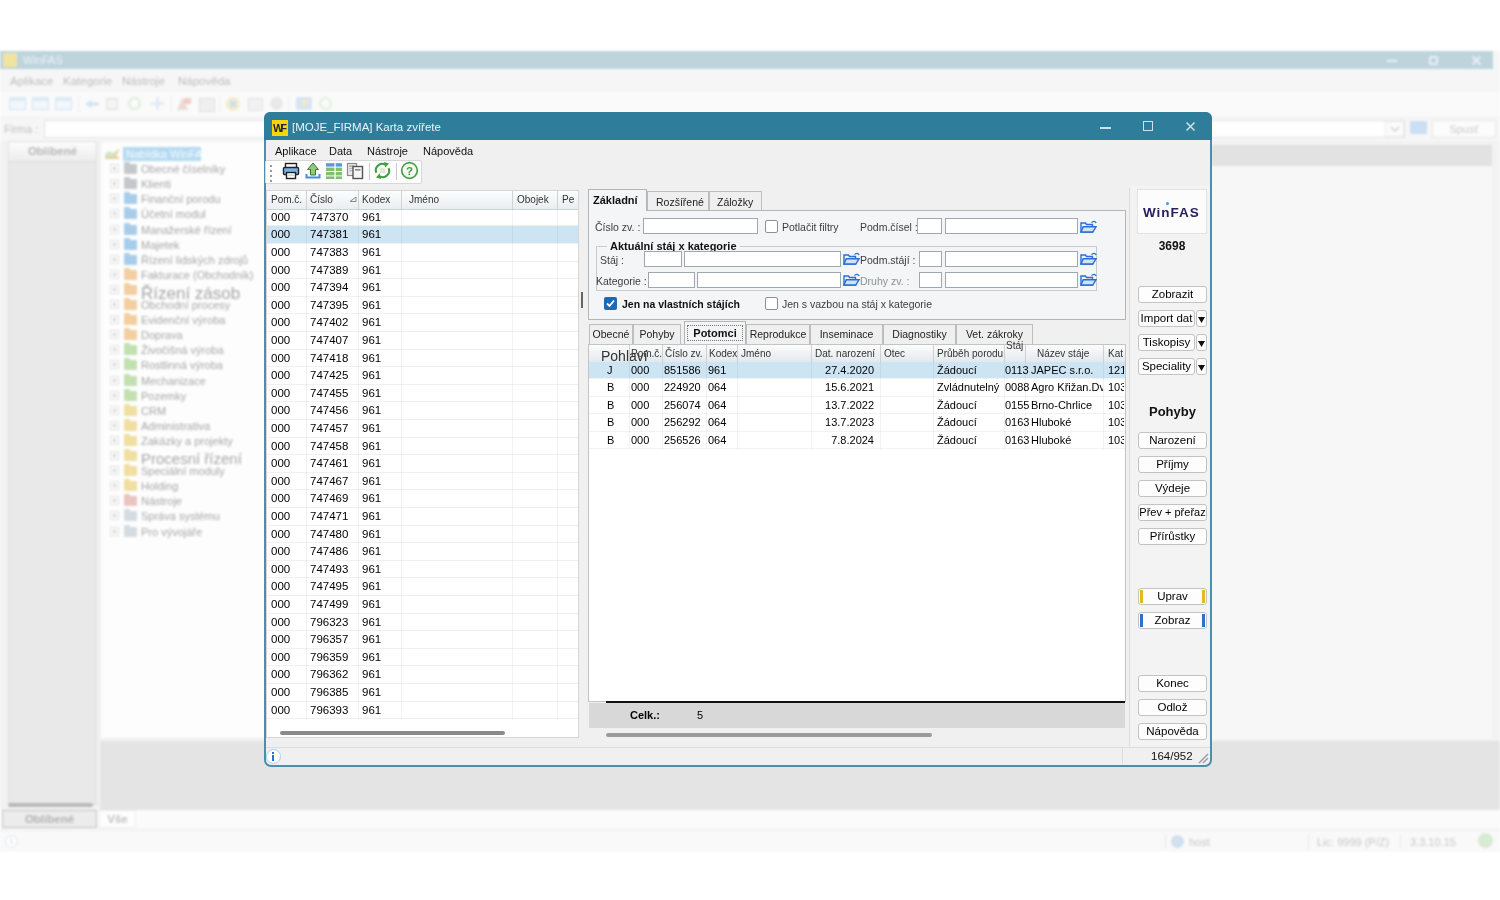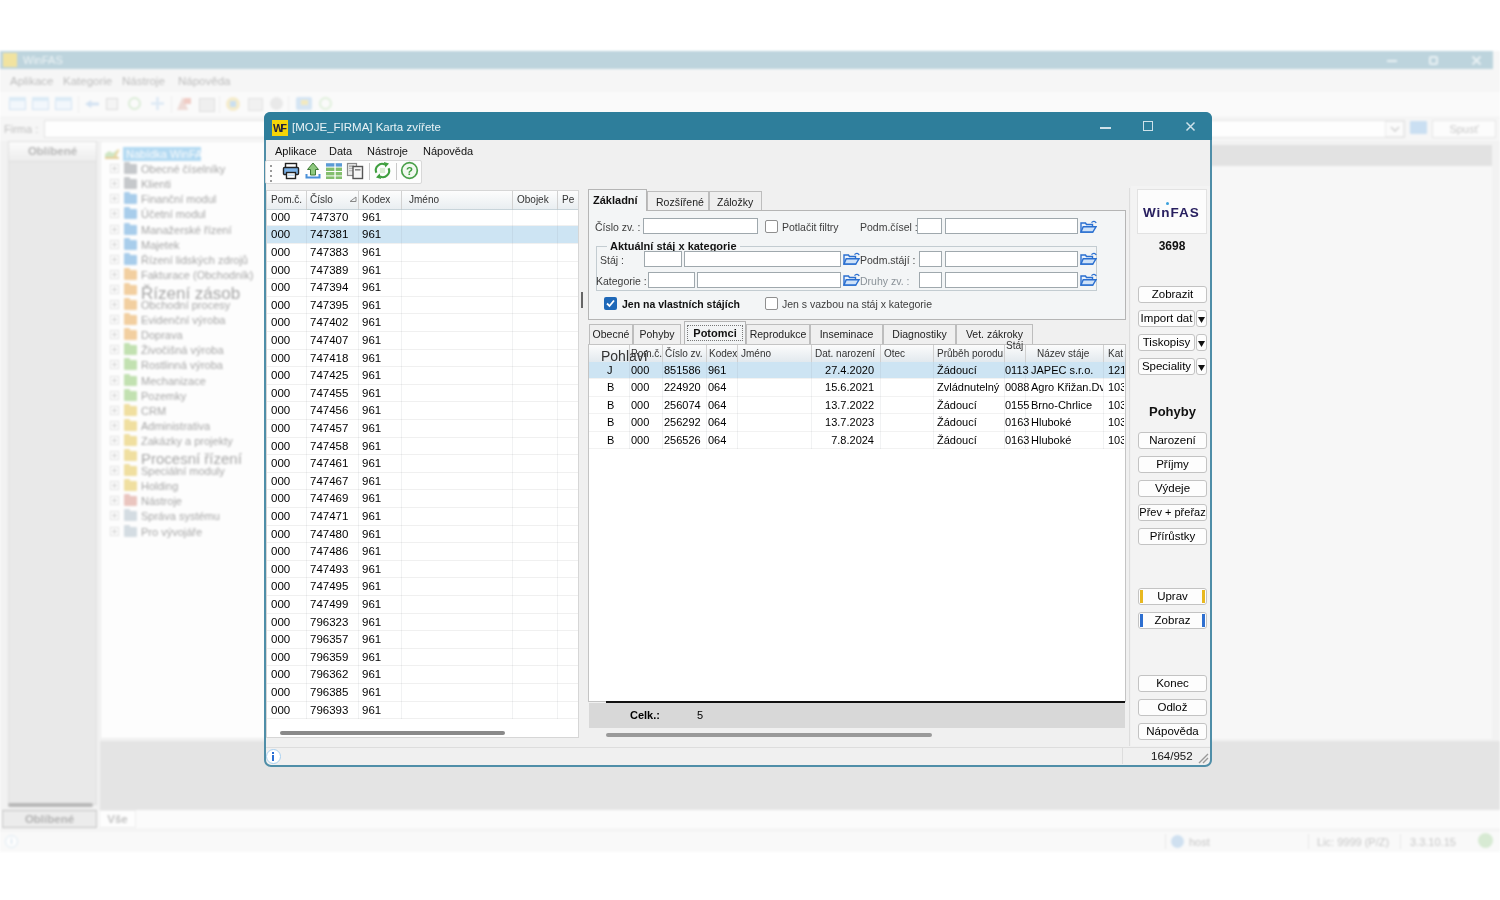--- a/index.html
+++ b/index.html
@@ -79,21 +79,21 @@
 <div class="a" style="left:112px;top:132.2px;width:5px;height:1px;background:#cccccc"></div>
 <div class="a" style="left:114px;top:130.2px;width:1px;height:5px;background:#cccccc"></div>
 <div class="a" style="left:124px;top:128.2px;width:13px;height:10px;background:#c5c8cb;border-radius:1px"></div>
 <div class="a" style="left:124px;top:126.2px;width:6px;height:3px;background:#c5c8cb;border-radius:1px 1px 0 0"></div>
 <div class="a tt" style="left:141px;top:127.2px;font-size:11px;color:#a6a6a6">Klienti</div>
 <div class="a" style="left:110px;top:143.3px;width:9px;height:9px;border:1px solid #e0e0e0;background:#fff;box-sizing:border-box"></div>
 <div class="a" style="left:112px;top:147.3px;width:5px;height:1px;background:#cccccc"></div>
 <div class="a" style="left:114px;top:145.3px;width:1px;height:5px;background:#cccccc"></div>
 <div class="a" style="left:124px;top:143.3px;width:13px;height:10px;background:#a8cdeb;border-radius:1px"></div>
 <div class="a" style="left:124px;top:141.3px;width:6px;height:3px;background:#a8cdeb;border-radius:1px 1px 0 0"></div>
-<div class="a tt" style="left:141px;top:142.3px;font-size:11px;color:#a6a6a6">Finanční modul</div>
+<div class="a tt" style="left:141px;top:142.3px;font-size:11px;color:#a6a6a6">Finanční porodu</div>
 <div class="a" style="left:110px;top:158.4px;width:9px;height:9px;border:1px solid #e0e0e0;background:#fff;box-sizing:border-box"></div>
 <div class="a" style="left:112px;top:162.4px;width:5px;height:1px;background:#cccccc"></div>
 <div class="a" style="left:114px;top:160.4px;width:1px;height:5px;background:#cccccc"></div>
 <div class="a" style="left:124px;top:158.4px;width:13px;height:10px;background:#a8cdeb;border-radius:1px"></div>
 <div class="a" style="left:124px;top:156.4px;width:6px;height:3px;background:#a8cdeb;border-radius:1px 1px 0 0"></div>
 <div class="a tt" style="left:141px;top:157.4px;font-size:11px;color:#a6a6a6">Účetní modul</div>
 <div class="a" style="left:110px;top:173.5px;width:9px;height:9px;border:1px solid #e0e0e0;background:#fff;box-sizing:border-box"></div>
 <div class="a" style="left:112px;top:177.5px;width:5px;height:1px;background:#cccccc"></div>
 <div class="a" style="left:114px;top:175.5px;width:1px;height:5px;background:#cccccc"></div>
 <div class="a" style="left:124px;top:173.5px;width:13px;height:10px;background:#a8cdeb;border-radius:1px"></div>

